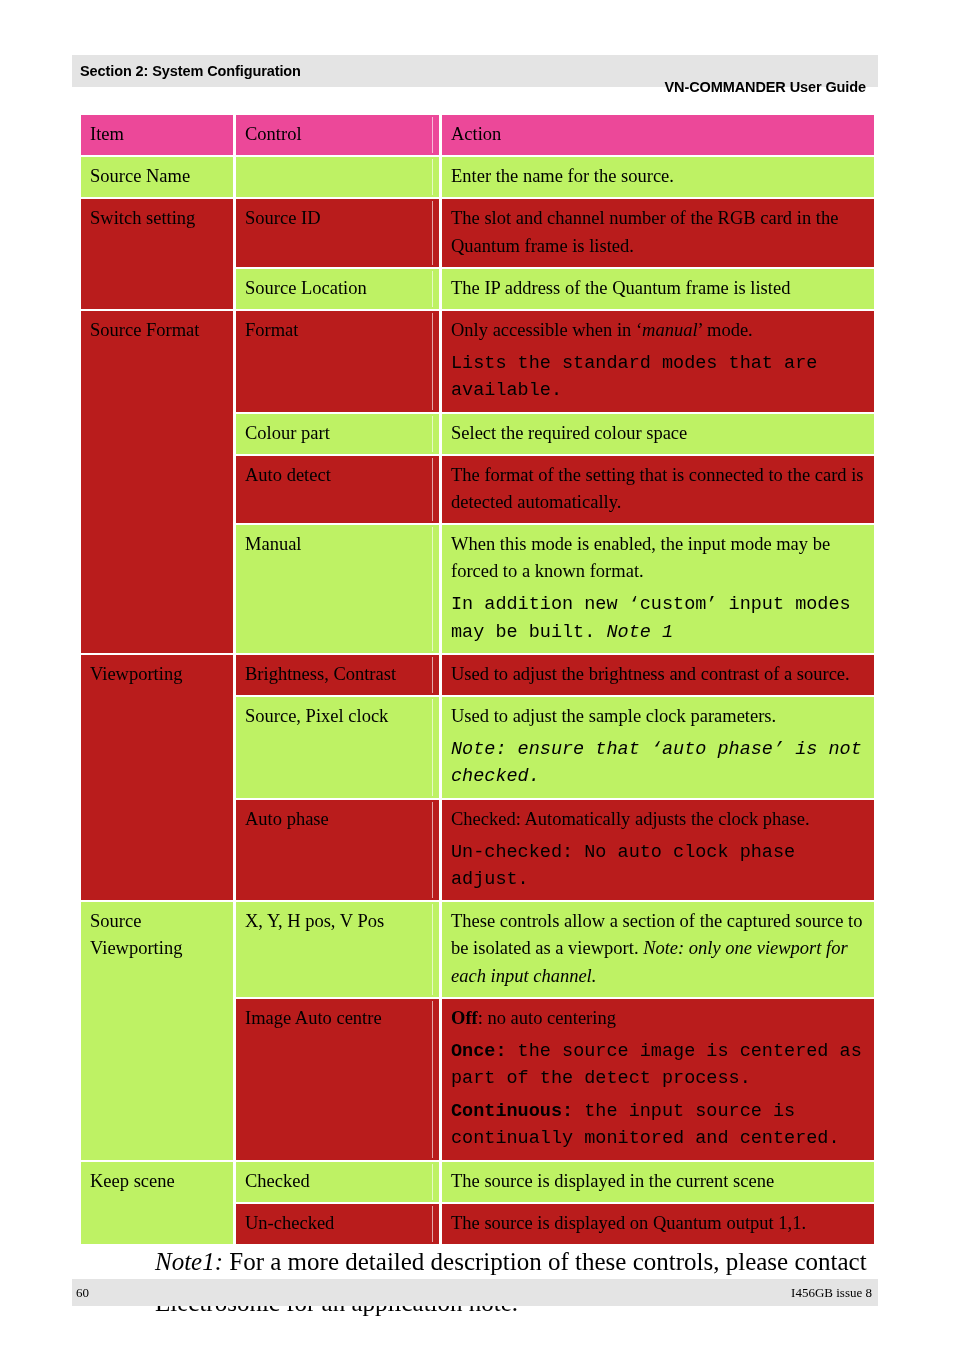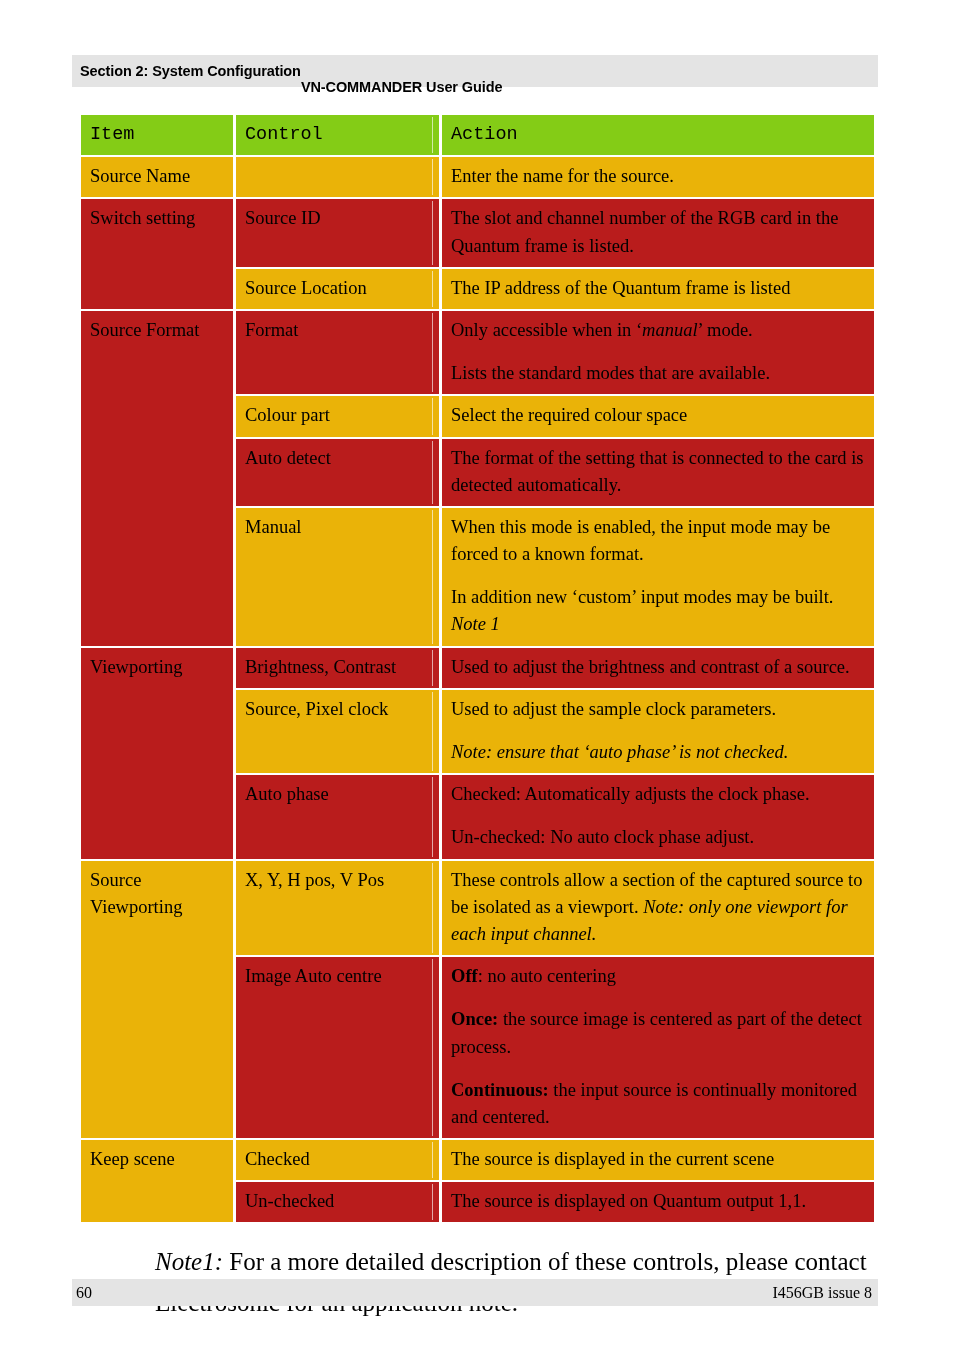--- a/index.html
+++ b/index.html
@@ -19,20 +19,21 @@
   
   .running-head {
     position: absolute;
     left: 72px;
     top: 55px;
     width: 806px;
     height: 26px;
     background: #e4e4e4;
     display: flex;
     align-items: center;
+    justify-content: space-between;
     box-sizing: border-box;
     padding: 16px 8px;
   }
   .running-head span {
     font-family: "Liberation Sans", "DejaVu Sans", sans-serif;
     font-weight: bold;
     font-size: 14.5px;
     letter-spacing: -0.1px;
     white-space: nowrap;
   }
@@ -54,45 +55,44 @@
     font-size: 18.5px;
     line-height: 1.47;
     text-align: left;
     font-weight: normal;
   }
   col.c-item    { width: 152px; }
   col.c-control { width: 203px; }
   col.c-action  { width: 432px; }
 
   .dark  { background: #b91c1c; }
-  .light { background: #eab308; }
+  .light { background: #bef264; }
 
   .hdr {
-    background: #84cc16;
+    background: #ec4899;
     font-weight: bold;
     font-size: 18.5px;
     padding-top: 7px;
     padding-bottom: 8px;
-    font-family: Liberation Mono, monospace;
   }
 
   .cell-control { position: relative; }
   
   .cell-control::after {
     content: "";
     position: absolute;
     top: 2px;
     bottom: 2px;
     right: 6px;
     width: 1px;
     background: rgba(255,255,255,0.62);
   }
 
   .p { margin: 0; }
-  .p + .p { margin-top: 16px; }
+  .p + .p { margin-top: 6px; font-family: Liberation Mono, monospace; }
   .it { font-style: italic; }
 
   
   .note {
     position: absolute;
     left: 155px;
     top: 1217px;
     width: 720px;
     font-size: 25px;
     line-height: 1.62;
@@ -106,21 +106,21 @@
     width: 806px;
     height: 27px;
     background: #e4e4e4;
     display: flex;
     align-items: center;
     justify-content: space-between;
     box-sizing: border-box;
     padding: 0 6px 0 4px;
   }
   .footer span {
-    font-size: 16px;
+    font-size: 13px;
     white-space: nowrap;
   }
 </style>
 </head>
 <body>
 
 <div class="running-head">
   <span class="rh-left">Section 2: System Configuration</span>
   <span class="rh-right">VN-COMMANDER User Guide</span>
 </div>

